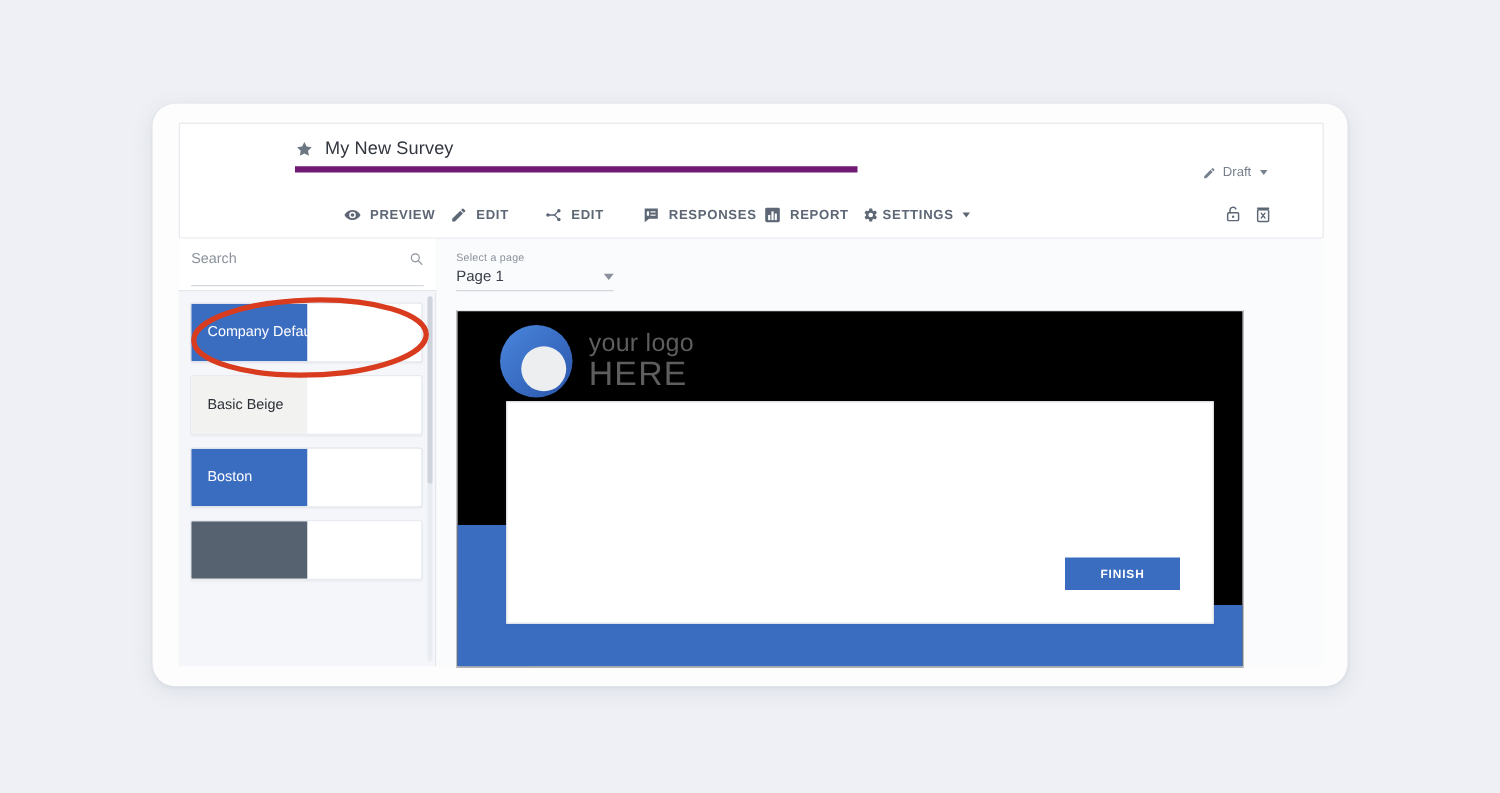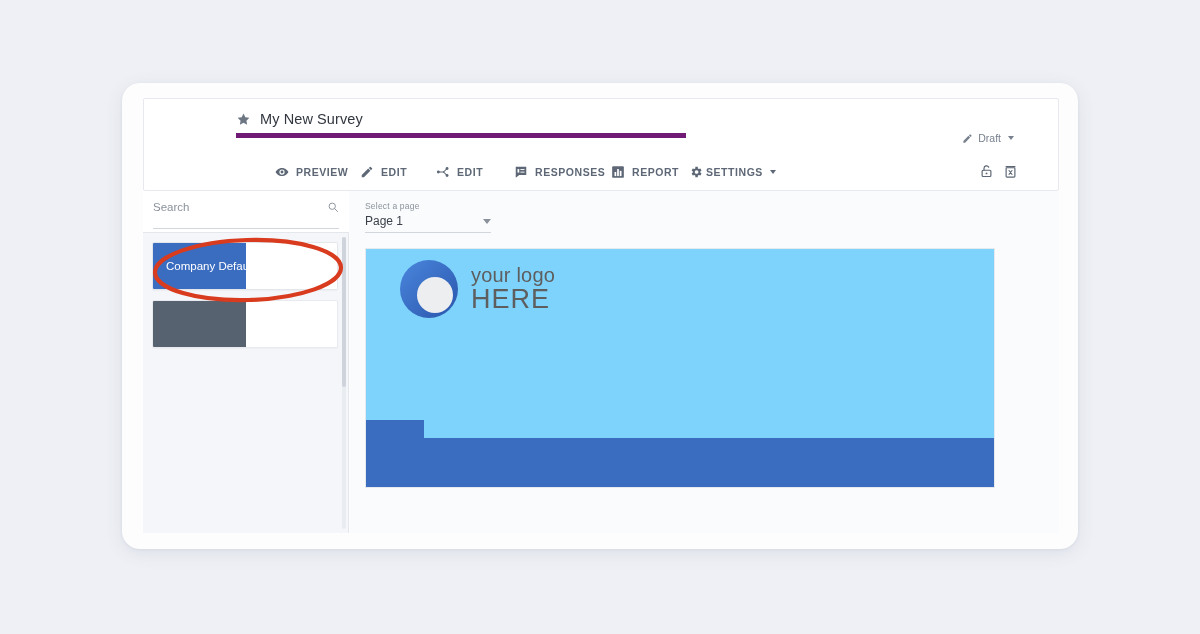--- a/index.html
+++ b/index.html
@@ -197,22 +197,22 @@
     width: 0; height: 0;
     border-left: 4px solid transparent;
     border-right: 4px solid transparent;
     border-top: 5px solid #8a919c;
   }
 
   
   #survey-preview {
     position: absolute;
     left: 15px; top: 57px;
-    width: 630px; height: 240px;
-    background: #7dd3fc;
+    width: 630px; height: 286px;
+    background: #000000;
     border: 1px solid #e6e9ee;
     overflow: hidden;
   }
   #brand-band-left {
     position: absolute;
     left: 0; top: 171px; width: 58px; bottom: 0;
     background: #3a6cc0;
   }
   #brand-band-bottom {
     position: absolute;
@@ -377,21 +377,33 @@
 
       <div id="theme-list">
 
         <div class="theme-card">
           <div class="theme-swatch on-dark" style="background:#3a6cc0">
             <span>Company Default</span>
           </div>
           <div class="theme-rest"></div>
         </div>
 
-
+        <div class="theme-card dim">
+          <div class="theme-swatch" style="background:#f2f2f0">
+            <span>Basic Beige</span>
+          </div>
+          <div class="theme-rest"></div>
+        </div>
+
+        <div class="theme-card">
+          <div class="theme-swatch on-dark" style="background:#3a6cc0">
+            <span>Boston</span>
+          </div>
+          <div class="theme-rest"></div>
+        </div>
 
         <div class="theme-card dim">
           <div class="theme-swatch on-dark" style="background:#566270">
             <span></span>
           </div>
           <div class="theme-rest"></div>
         </div>
 
 
       </div>
@@ -426,20 +438,23 @@
             </defs>
             <circle cx="32" cy="32" r="29" fill="url(#lg)"></circle>
             <circle cx="38" cy="38" r="18" fill="#eceef0"></circle>
           </svg>
           <div id="logo-text">
             <div class="l1">your logo</div>
             <div class="l2">HERE</div>
           </div>
         </div>
 
+        <div id="question-card">
+          <button id="finish-button">FINISH</button>
+        </div>
 
       </div>
     </div>
   </div>
 </div>
 
 <svg id="annotation-ellipse" viewBox="0 0 200 70" aria-hidden="true">
   <ellipse cx="100" cy="35" rx="93" ry="30" fill="none" stroke="#d93b1e" stroke-width="4.2" transform="rotate(-1.6 100 35)"></ellipse>
 </svg>
 

